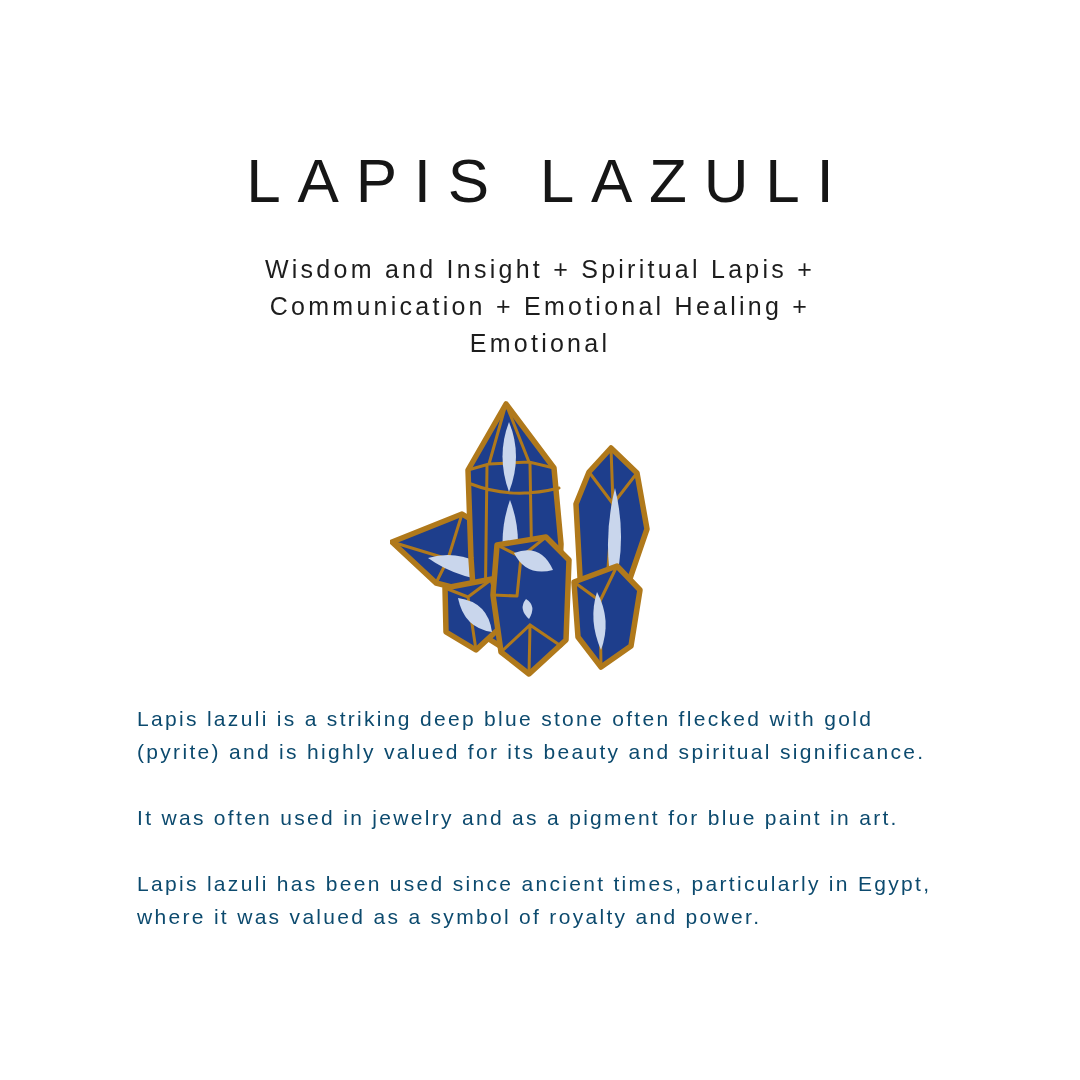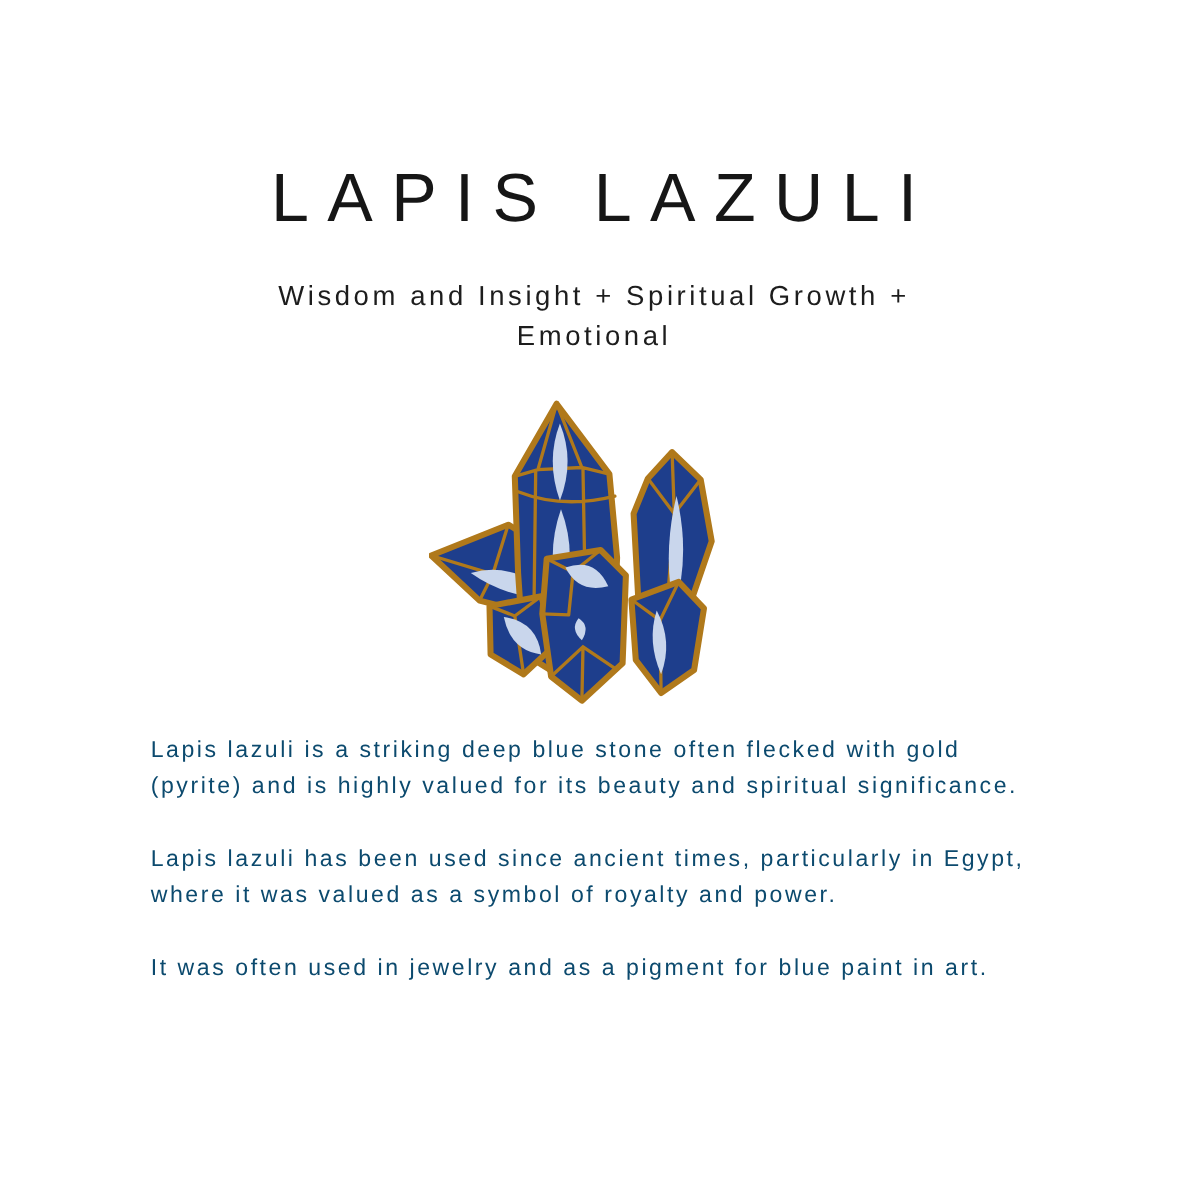--- a/index.html
+++ b/index.html
@@ -62,21 +62,22 @@
   }
 </style>
 </head>
 <body>
 
 <div class="canvas">
 
   <h1 class="title">LAPIS LAZULI</h1>
 
   <div class="subtitle">
-    <div>Wisdom and Insight + Spiritual Growth +</div>
+    <div>Wisdom and Insight + Spiritual Lapis +</div>
+    <div>Communication + Emotional Healing +</div>
     <div>Emotional</div>
   </div>
 
   <div class="illustration-wrap">
     <svg width="300" height="292" viewBox="0 0 300 292" xmlns="http://www.w3.org/2000/svg" aria-hidden="true">
 
       <polygon class="crystal-body" points="2,146 72,118 138,158 124,207 46,187"></polygon>
       <path class="facet-line" d="M2,146 L58,163 M58,163 L72,118 M58,163 L46,187"></path>
       <path class="highlight" d="M38,162 Q78,150 116,186 Q70,185 38,162 Z"></path>
 
@@ -99,19 +100,19 @@
 
       <polygon class="crystal-body" points="107,149 156,141 179,164 176,244 139,278 111,256 103,199"></polygon>
       <path class="facet-line" d="M107,149 L131,161 L156,141 M131,161 L127,200 M103,199 L127,200 M111,256 L140,229 L171,250 M140,229 L139,278"></path>
       <path class="highlight" d="M124,157 Q151,147 163,174 Q136,181 124,157 Z"></path>
       <path class="highlight" d="M136,203 Q147,210 139,223 Q128,213 136,203 Z"></path>
     </svg>
   </div>
 
   <div class="body-copy">
     <p>Lapis lazuli is a striking deep blue stone often flecked with gold (pyrite) and is highly valued for its beauty and spiritual significance.</p>
+    <p>It was often used in jewelry and as a pigment for blue paint in art.</p>
     <p>Lapis lazuli has been used since ancient times, particularly in Egypt, where it was valued as a symbol of royalty and power.</p>
-    <p>It was often used in jewelry and as a pigment for blue paint in art.</p>
   </div>
 
   <div class="brand">TARAKAYA</div>
 
 </div>
 
 </body></html>

